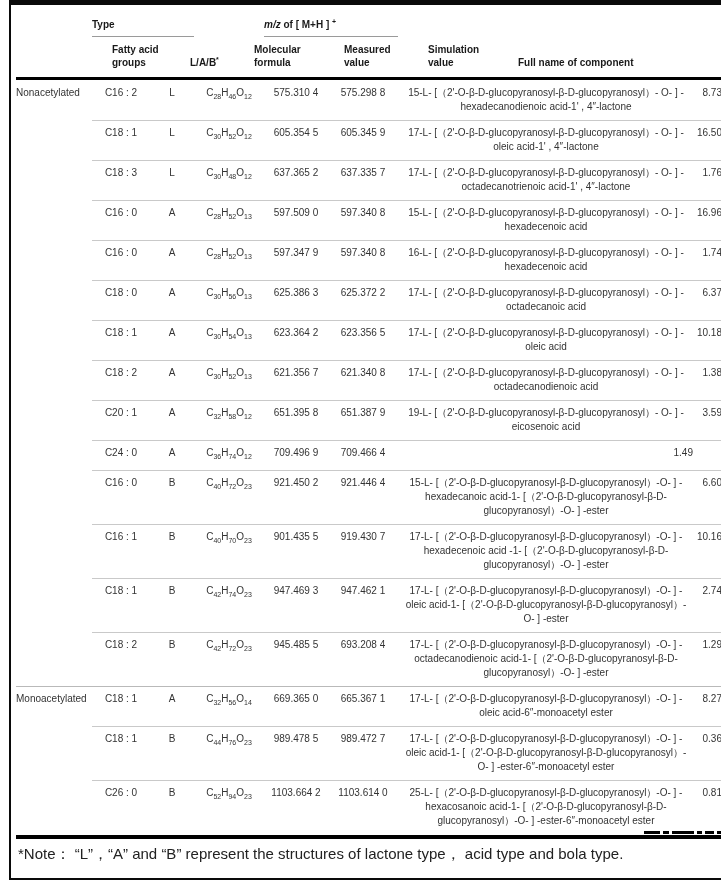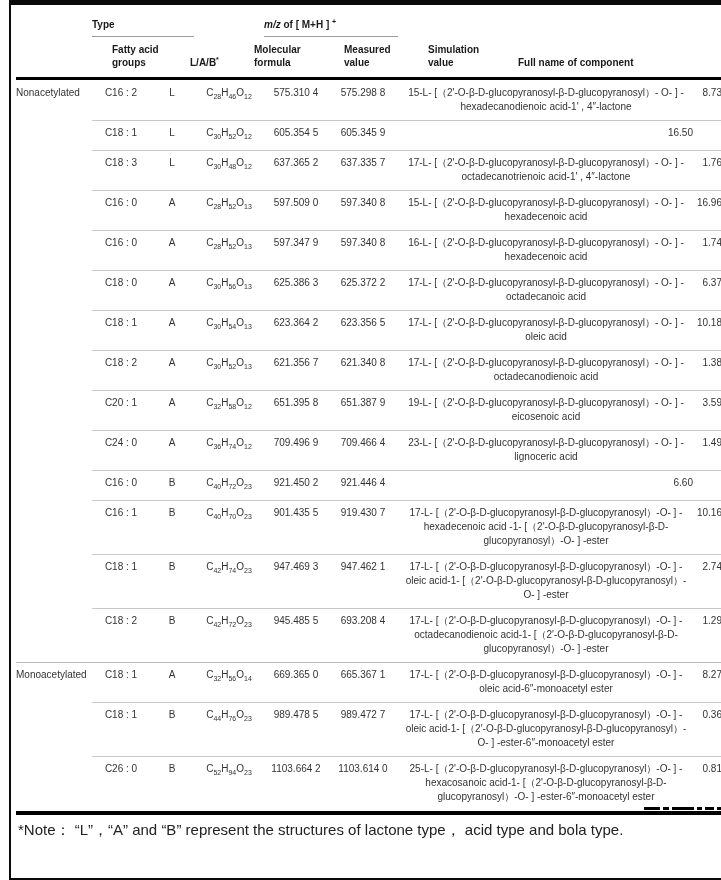--- a/index.html
+++ b/index.html
@@ -95,20 +95,21 @@
       <div class="cell wpct">8.73</div>
     </div>
 
     <div class="row sep-inset">
       <div class="cell type"></div>
       <div class="cell">C18 : 1</div>
       <div class="cell">L</div>
       <div class="cell">C<sub>30</sub>H<sub>52</sub>O<sub>12</sub></div>
       <div class="cell">605.354 5</div>
       <div class="cell">605.345 9</div>
+      <div class="cell name">17-L- [（2'-O-β-D-glucopyranosyl-β-D-glucopyranosyl）- O- ] - oleic acid-1' , 4″-lactone</div>
       <div class="cell wpct">16.50</div>
     </div>
 
     <div class="row sep-inset">
       <div class="cell type"></div>
       <div class="cell">C18 : 3</div>
       <div class="cell">L</div>
       <div class="cell">C<sub>30</sub>H<sub>48</sub>O<sub>12</sub></div>
       <div class="cell">637.365 2</div>
       <div class="cell">637.335 7</div>
@@ -182,31 +183,31 @@
       <div class="cell wpct">3.59</div>
     </div>
 
     <div class="row sep-inset">
       <div class="cell type"></div>
       <div class="cell">C24 : 0</div>
       <div class="cell">A</div>
       <div class="cell">C<sub>36</sub>H<sub>74</sub>O<sub>12</sub></div>
       <div class="cell">709.496 9</div>
       <div class="cell">709.466 4</div>
-      <div class="cell name">23-L- [（2'-O-β-D-glucopyranosyl-β-D-glucopyranosyl）- O- ] - lignoceric acid</div>
       <div class="cell wpct">1.49</div>
     </div>
 
     <div class="row sep-inset">
       <div class="cell type"></div>
       <div class="cell">C16 : 0</div>
       <div class="cell">B</div>
       <div class="cell">C<sub>40</sub>H<sub>72</sub>O<sub>23</sub></div>
       <div class="cell">921.450 2</div>
       <div class="cell">921.446 4</div>
+      <div class="cell name">15-L- [（2'-O-β-D-glucopyranosyl-β-D-glucopyranosyl）-O- ] - hexadecanoic acid-1- [（2'-O-β-D-glucopyranosyl-β-D-glucopyranosyl）-O- ] -ester</div>
       <div class="cell wpct">6.60</div>
     </div>
 
     <div class="row sep-inset">
       <div class="cell type"></div>
       <div class="cell">C16 : 1</div>
       <div class="cell">B</div>
       <div class="cell">C<sub>40</sub>H<sub>70</sub>O<sub>23</sub></div>
       <div class="cell">901.435 5</div>
       <div class="cell">919.430 7</div>

